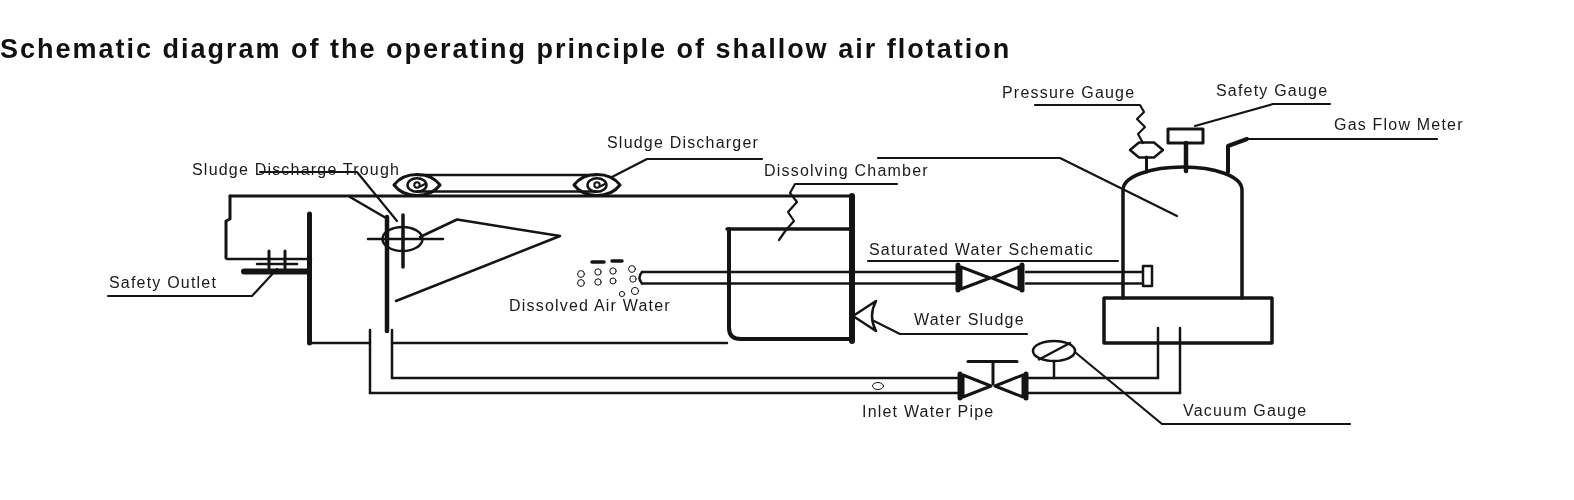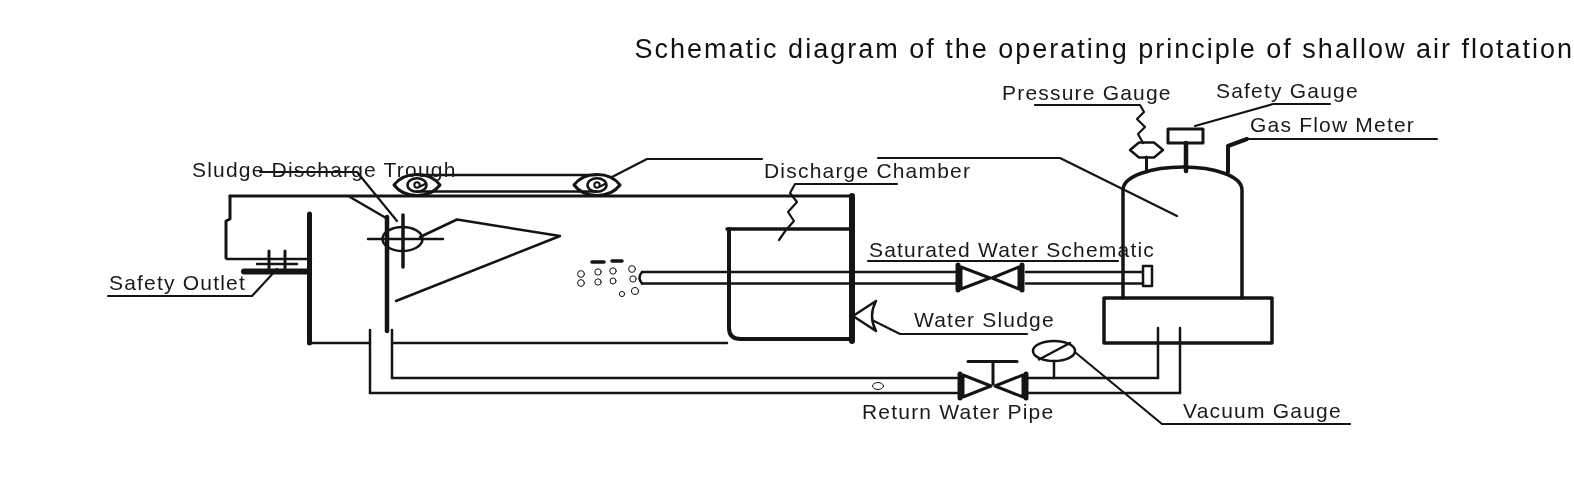--- a/index.html
+++ b/index.html
@@ -1,26 +1,26 @@
 <!DOCTYPE html>
 <html><head>
 <meta charset="utf-8">
 <style>
   html,body{margin:0;padding:0;background:#fff;}
   #stage{
     position:relative;width:1574px;height:500px;background:#ffffff;
     font-family:"Liberation Sans","DejaVu Sans",sans-serif;overflow:hidden;
   }
   #title{
-    position:absolute;left:0;top:34px;width:1574px;text-align:right;
-    font-size:27px;font-weight:normal;letter-spacing:2px;color:#111;
+    position:absolute;left:0;top:34px;width:1574px;text-align:left;
+    font-size:27px;font-weight:bold;letter-spacing:2px;color:#111;
     white-space:nowrap;
   }
   .lbl{
-    position:absolute;font-size:21px;letter-spacing:1.2px;color:#1a1a1a;
+    position:absolute;font-size:16px;letter-spacing:1.2px;color:#1a1a1a;
     white-space:nowrap;line-height:19px;
   }
   #art{position:absolute;left:0;top:0;}
   #art path,#art line,#art polyline,#art rect,#art ellipse,#art circle{
     stroke:#141414;fill:none;stroke-linecap:round;stroke-linejoin:round;
   }
 </style>
 </head>
 <body>
 
@@ -166,23 +166,25 @@
       <polyline points="1330,104 1273,104 1195,126" stroke-width="2.2"></polyline>
       <polyline points="1247,139 1437,139" stroke-width="2.2"></polyline>
       <polyline points="868,261 1118,261" stroke-width="2.2"></polyline>
       <polyline points="108,296 252,296 277,269" stroke-width="2.2"></polyline>
       <polyline points="1027,334 900,334 874,321" stroke-width="2.2"></polyline>
       <polyline points="1076,353 1162,424 1350,424" stroke-width="2.2"></polyline>
     </g>
   </svg>
 
   <div class="lbl" style="left:192px;top:160px">Sludge Discharge Trough</div>
-  <div class="lbl" style="left:764px;top:161px">Discharge Chamber</div>
+  <div class="lbl" style="left:607px;top:133px">Sludge Discharger</div>
+  <div class="lbl" style="left:764px;top:161px">Dissolving Chamber</div>
   <div class="lbl" style="left:1002px;top:83px">Pressure Gauge</div>
   <div class="lbl" style="left:1216px;top:81px">Safety Gauge</div>
-  <div class="lbl" style="left:1250px;top:115px">Gas Flow Meter</div>
+  <div class="lbl" style="left:1334px;top:115px">Gas Flow Meter</div>
   <div class="lbl" style="left:869px;top:240px">Saturated Water Schematic</div>
   <div class="lbl" style="left:109px;top:273px">Safety Outlet</div>
+  <div class="lbl" style="left:509px;top:296px">Dissolved Air Water</div>
   <div class="lbl" style="left:914px;top:310px">Water Sludge</div>
-  <div class="lbl" style="left:862px;top:402px">Return Water Pipe</div>
+  <div class="lbl" style="left:862px;top:402px">Inlet Water Pipe</div>
   <div class="lbl" style="left:1183px;top:401px">Vacuum Gauge</div>
 
 </div>
 
 </body></html>

